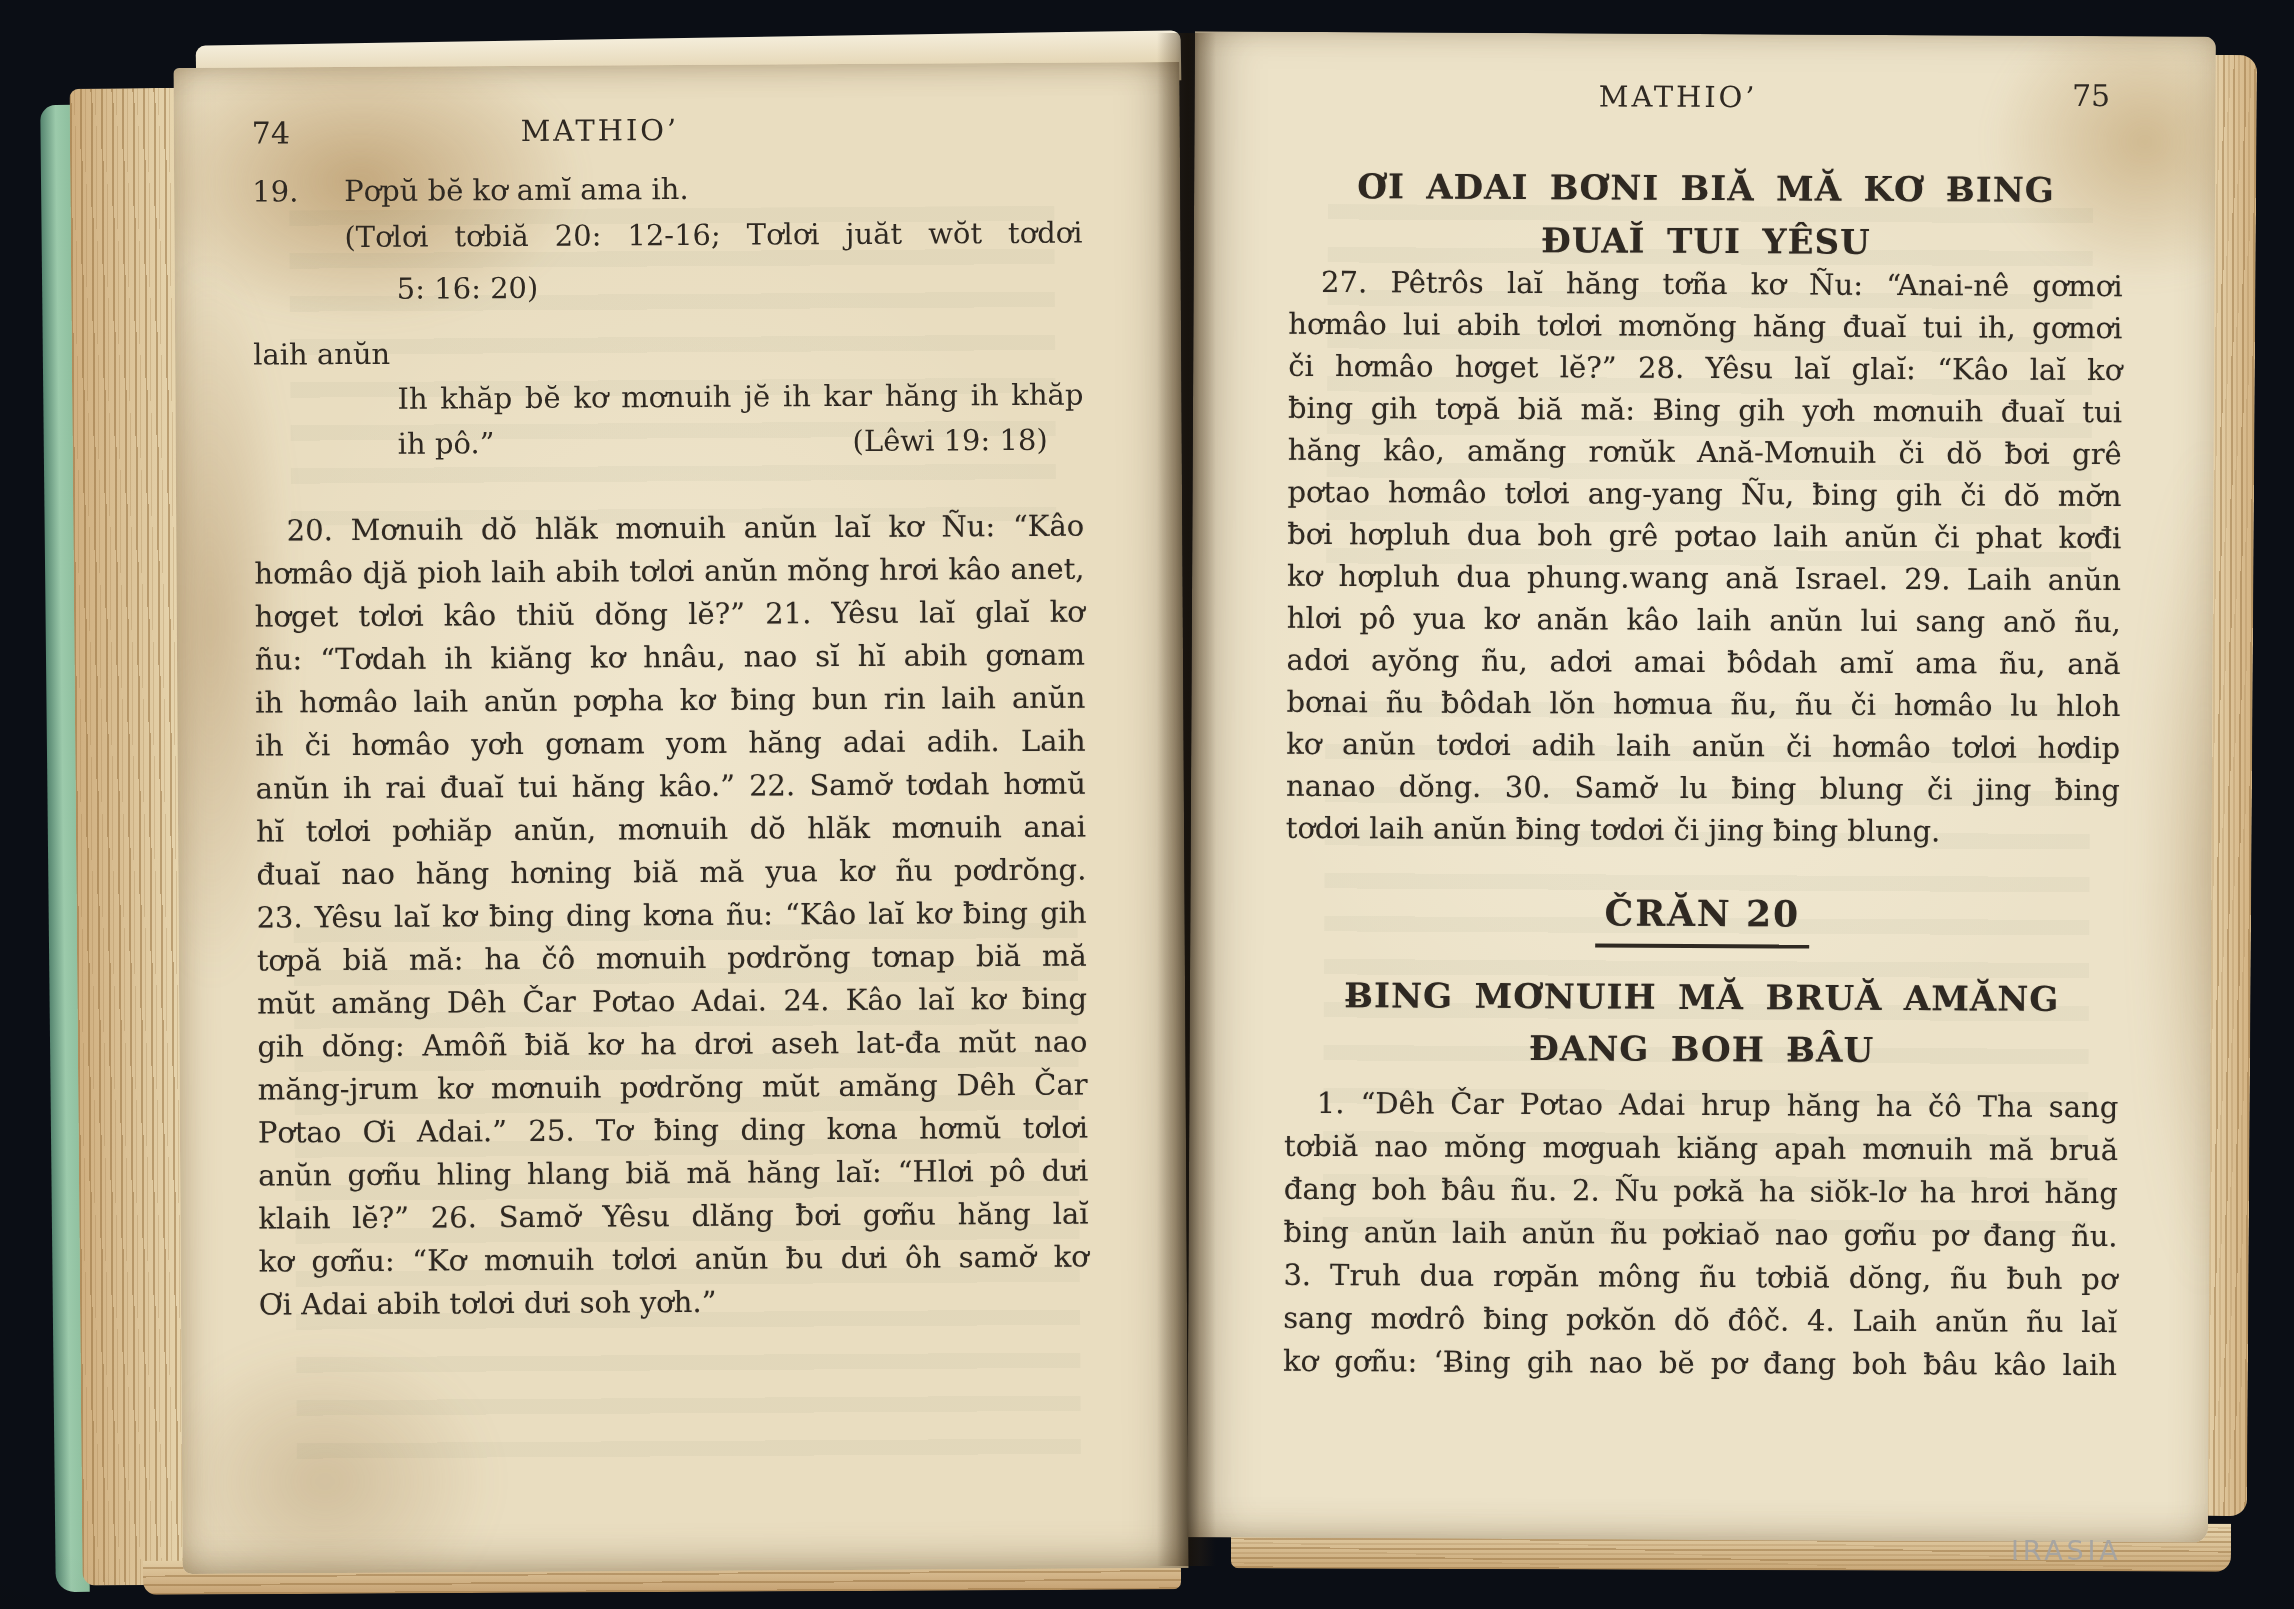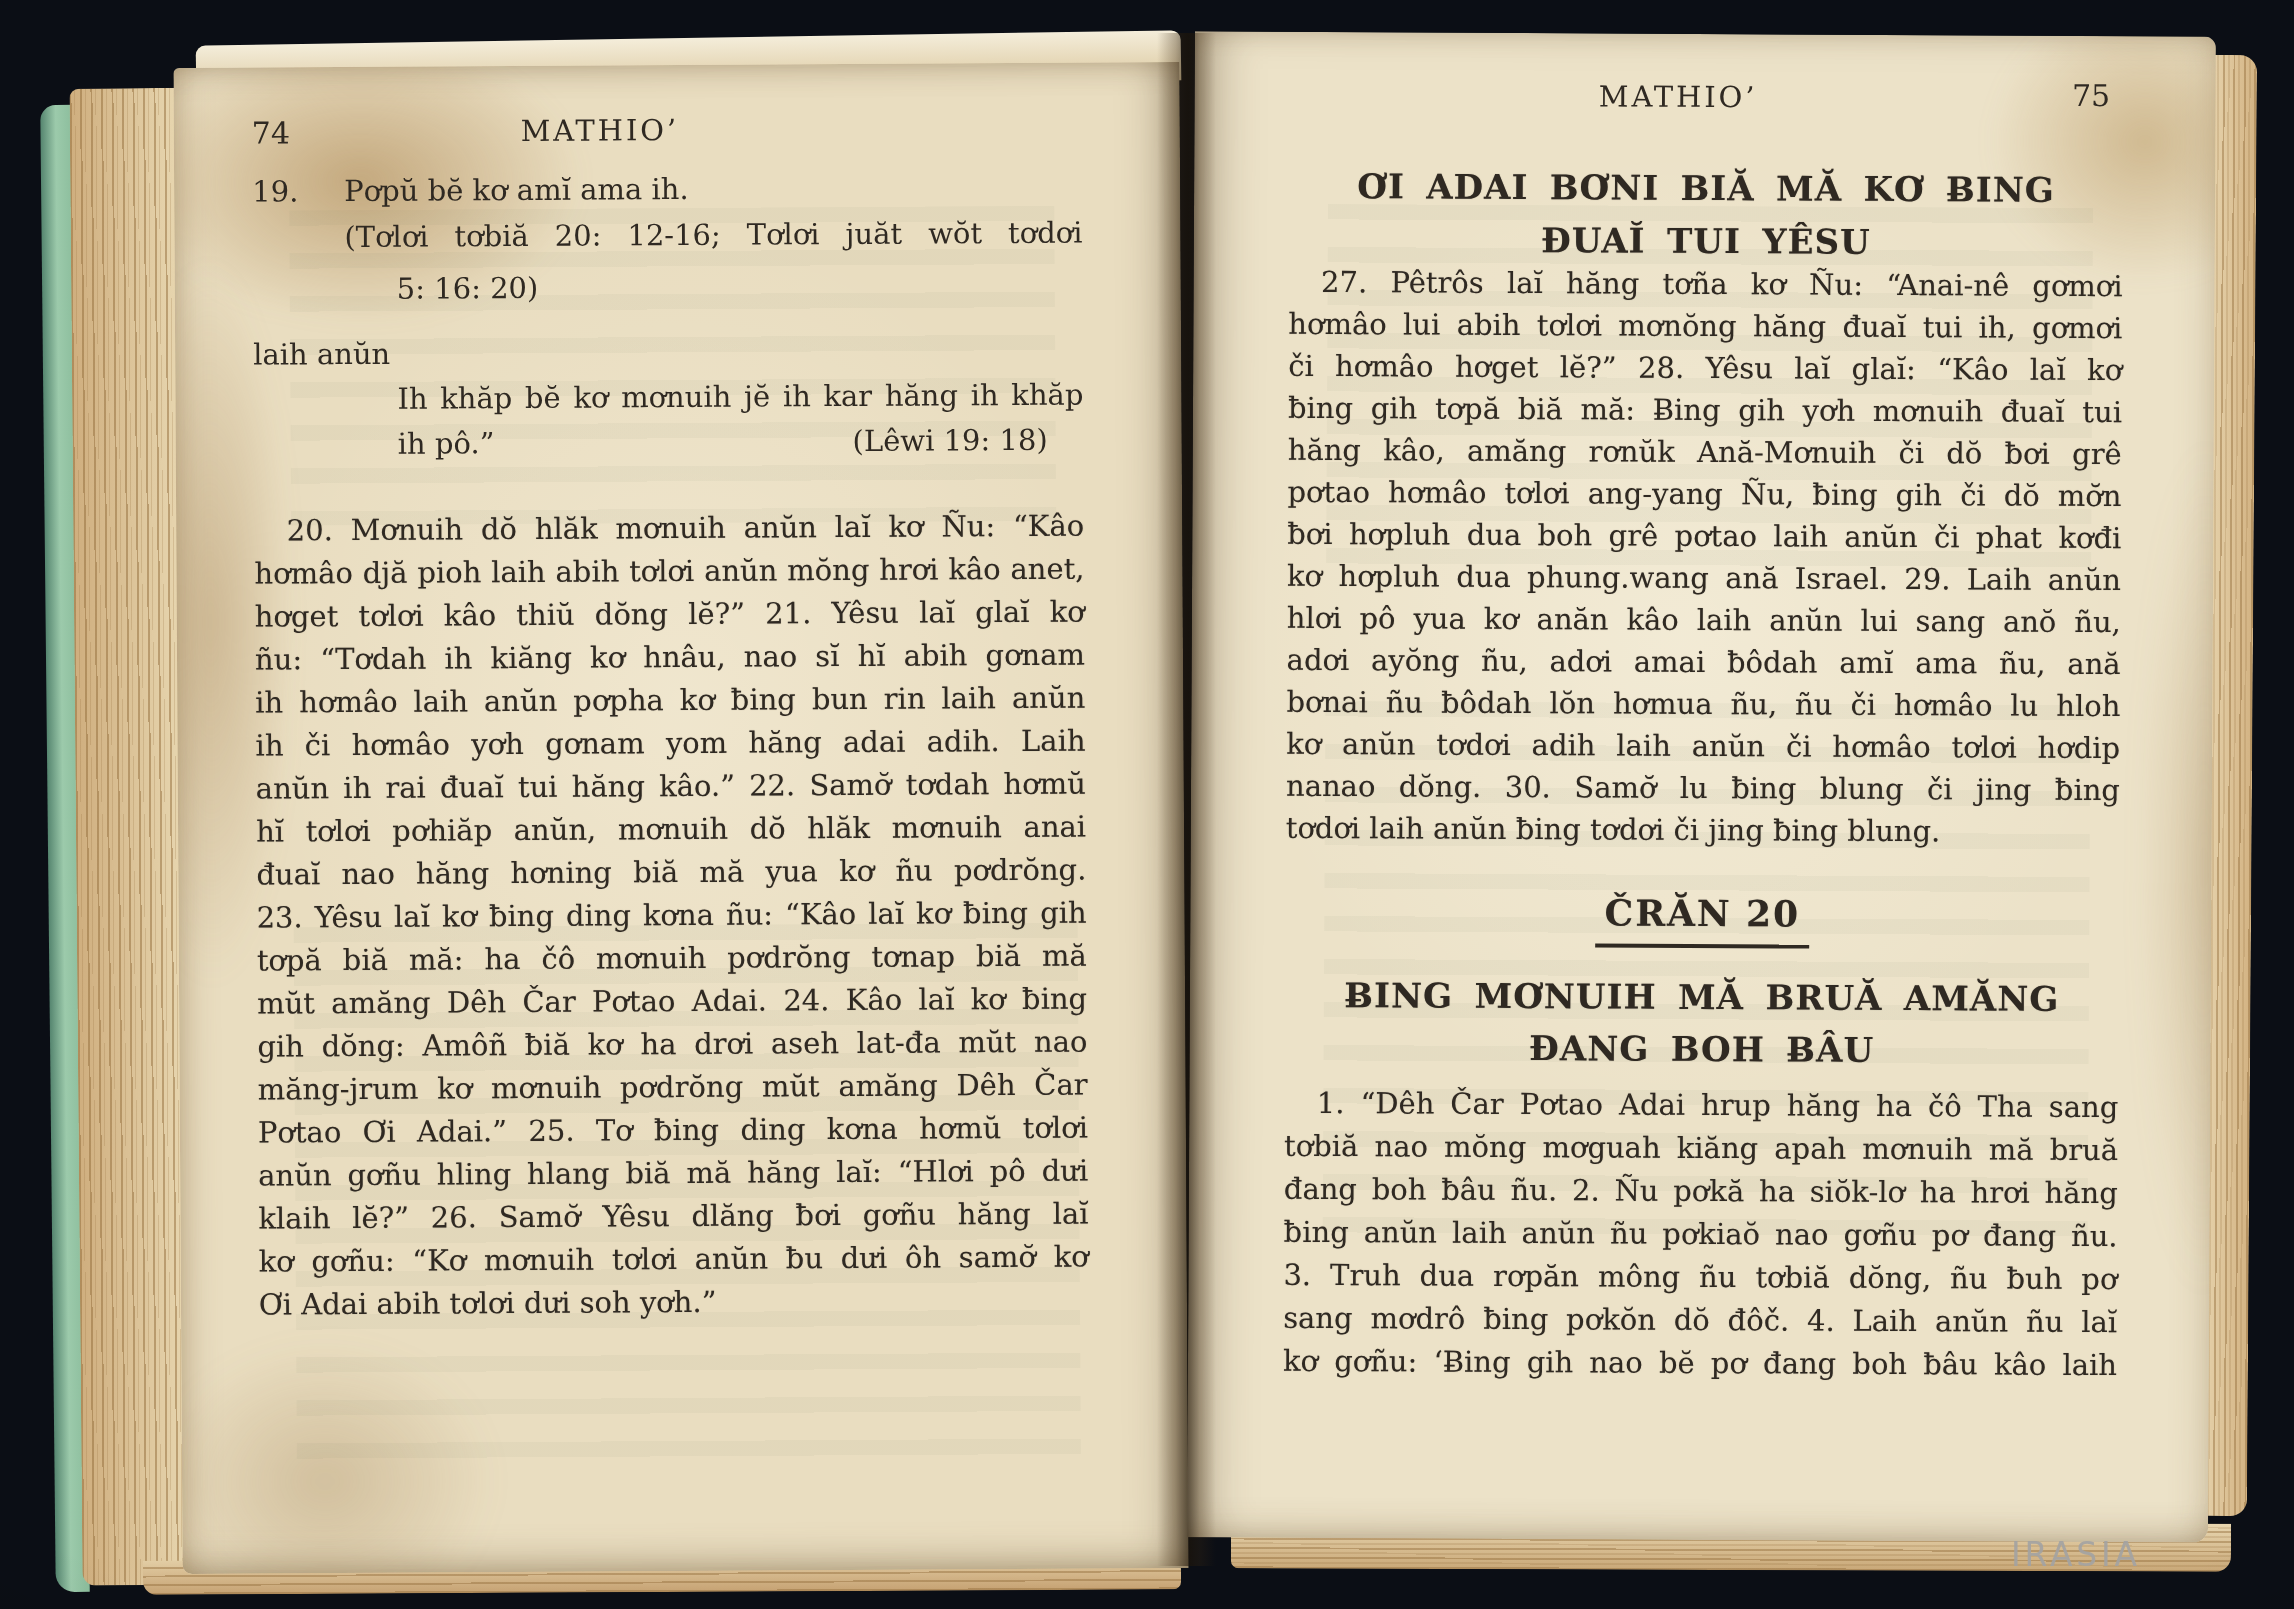--- a/index.html
+++ b/index.html
@@ -111,21 +111,21 @@
   .para27 .tline{line-height:42px;}
   .chapwrap{position:absolute;left:95px;top:858px;width:834px;text-align:center;}
   .chap{display:inline-block;font-weight:700;font-size:36px;letter-spacing:1.9px;
      border-bottom:4.8px solid #2f2922;padding:0 9.6px 9.6px 9.6px;
      text-shadow:0 0 1px rgba(47,41,34,.4);}
   .rp-h2a{left:95px;top:943px;width:834px;}
   .rp-h2b{left:95px;top:995px;width:834px;}
   .para1c{left:95px;top:1050px;width:834px;}
 
   .watermark{position:absolute;left:2011px;top:1535px;z-index:10;color:#a3a3a3;
-     font-family:"DejaVu Sans","Liberation Sans",sans-serif;font-size:33px;
+     font-family:"DejaVu Sans","Liberation Sans",sans-serif;font-size:27px;
      letter-spacing:3.8px;opacity:.9;}
 </style>
 </head>
 <body>
 
 <div class="photo">
   <div class="book">
 
     <div class="cover-edge-left"></div>
     <div class="stack-left"></div>

